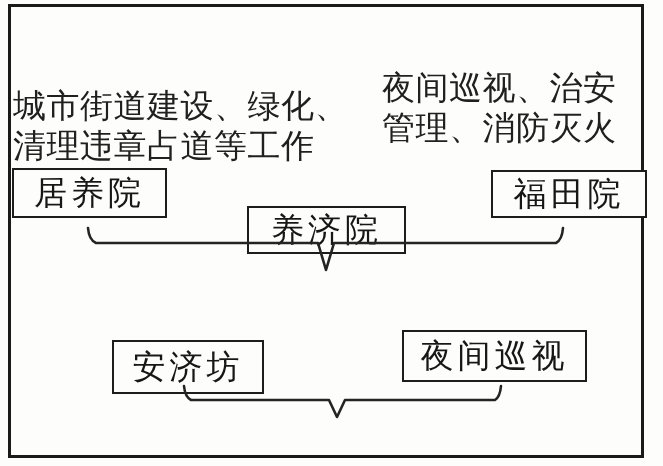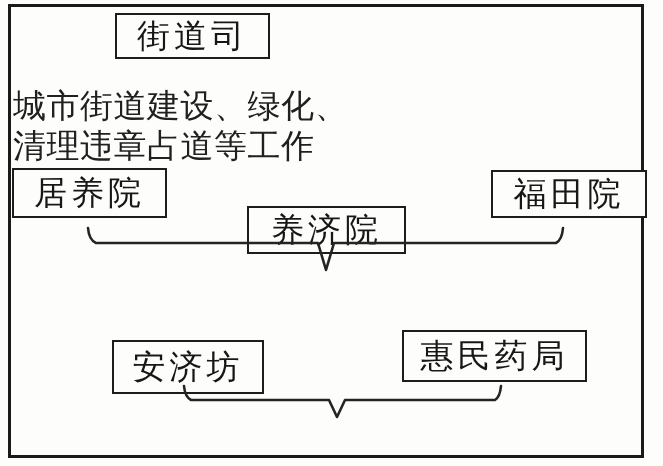--- a/index.html
+++ b/index.html
@@ -69,27 +69,28 @@
 
   #brace-mid    { left: 80px;  top: 222px; }
   #brace-bottom { left: 176px; top: 380px; }
 </style>
 </head>
 <body>
 
 <div class="page">
   <div class="frame"></div>
 
-  <div class="node-box" id="box-jiedaosi">
-    <span>街道司</span>
-  </div>
 
   <div class="desc" id="desc-left">
     <div>城市街道建设、绿化、</div>
     <div>清理违章占道等工作</div>
+  </div>
+  <div class="desc" id="desc-right">
+    <div>夜间巡视、治安</div>
+    <div>管理、消防灭火</div>
   </div>
 
   <div class="node-box" id="box-juyangyuan">
     <span>居养院</span>
   </div>
   <div class="node-box" id="box-yangjiyuan">
     <span>养济院</span>
   </div>
   <div class="node-box" id="box-futianyuan">
     <span>福田院</span>
@@ -97,20 +98,20 @@
 
   <svg class="brace" id="brace-mid" width="496" height="56" viewBox="0 0 496 56">
     <path d="M 8 6 Q 9 18, 16 21 L 238 21 L 246 48 L 254 21 L 476 21 Q 482 18, 483 6"></path>
   </svg>
 
 
   <div class="node-box" id="box-anjifang">
     <span>安济坊</span>
   </div>
   <div class="node-box" id="box-huiminyaoju">
-    <span>惠民药局</span>
+    <span>夜间巡视</span>
   </div>
 
   <svg class="brace" id="brace-bottom" width="334" height="42" viewBox="0 0 334 42">
     <path d="M 8 6 Q 9 17, 15 20 L 153 20 L 161 37 L 169 20 L 319 20 Q 324 17, 325 6"></path>
   </svg>
 
 </div>
 
 </body></html>

